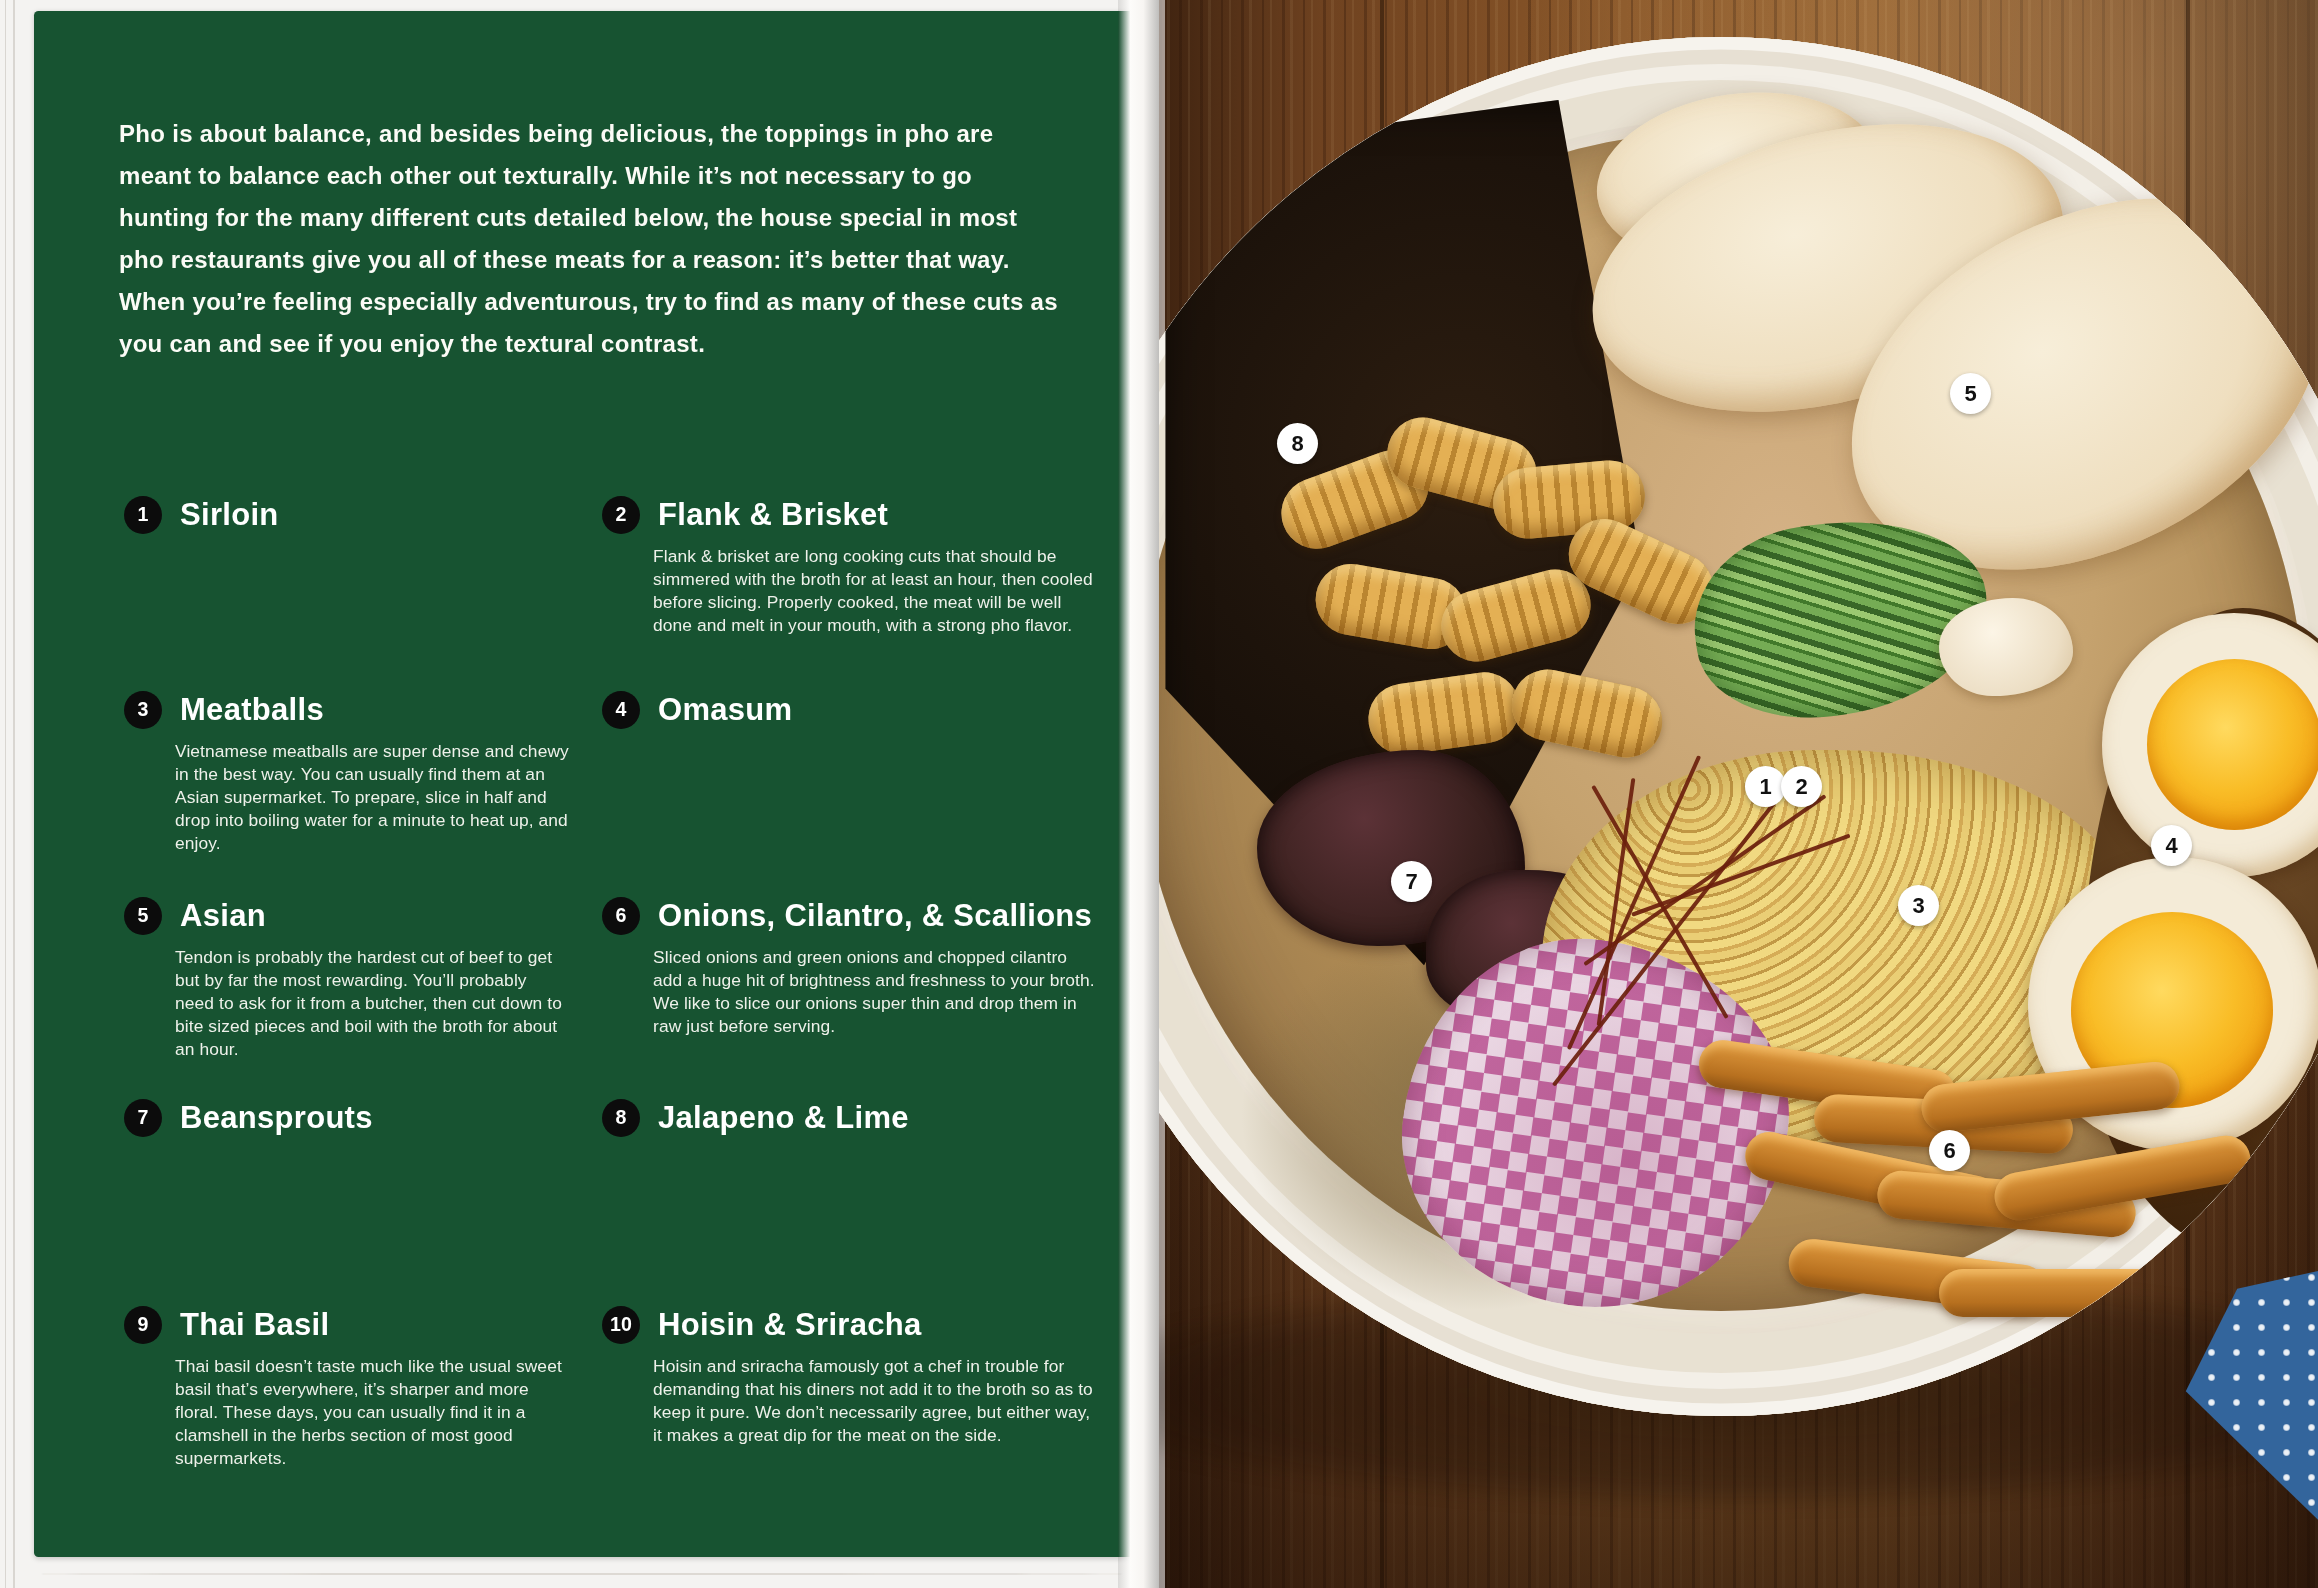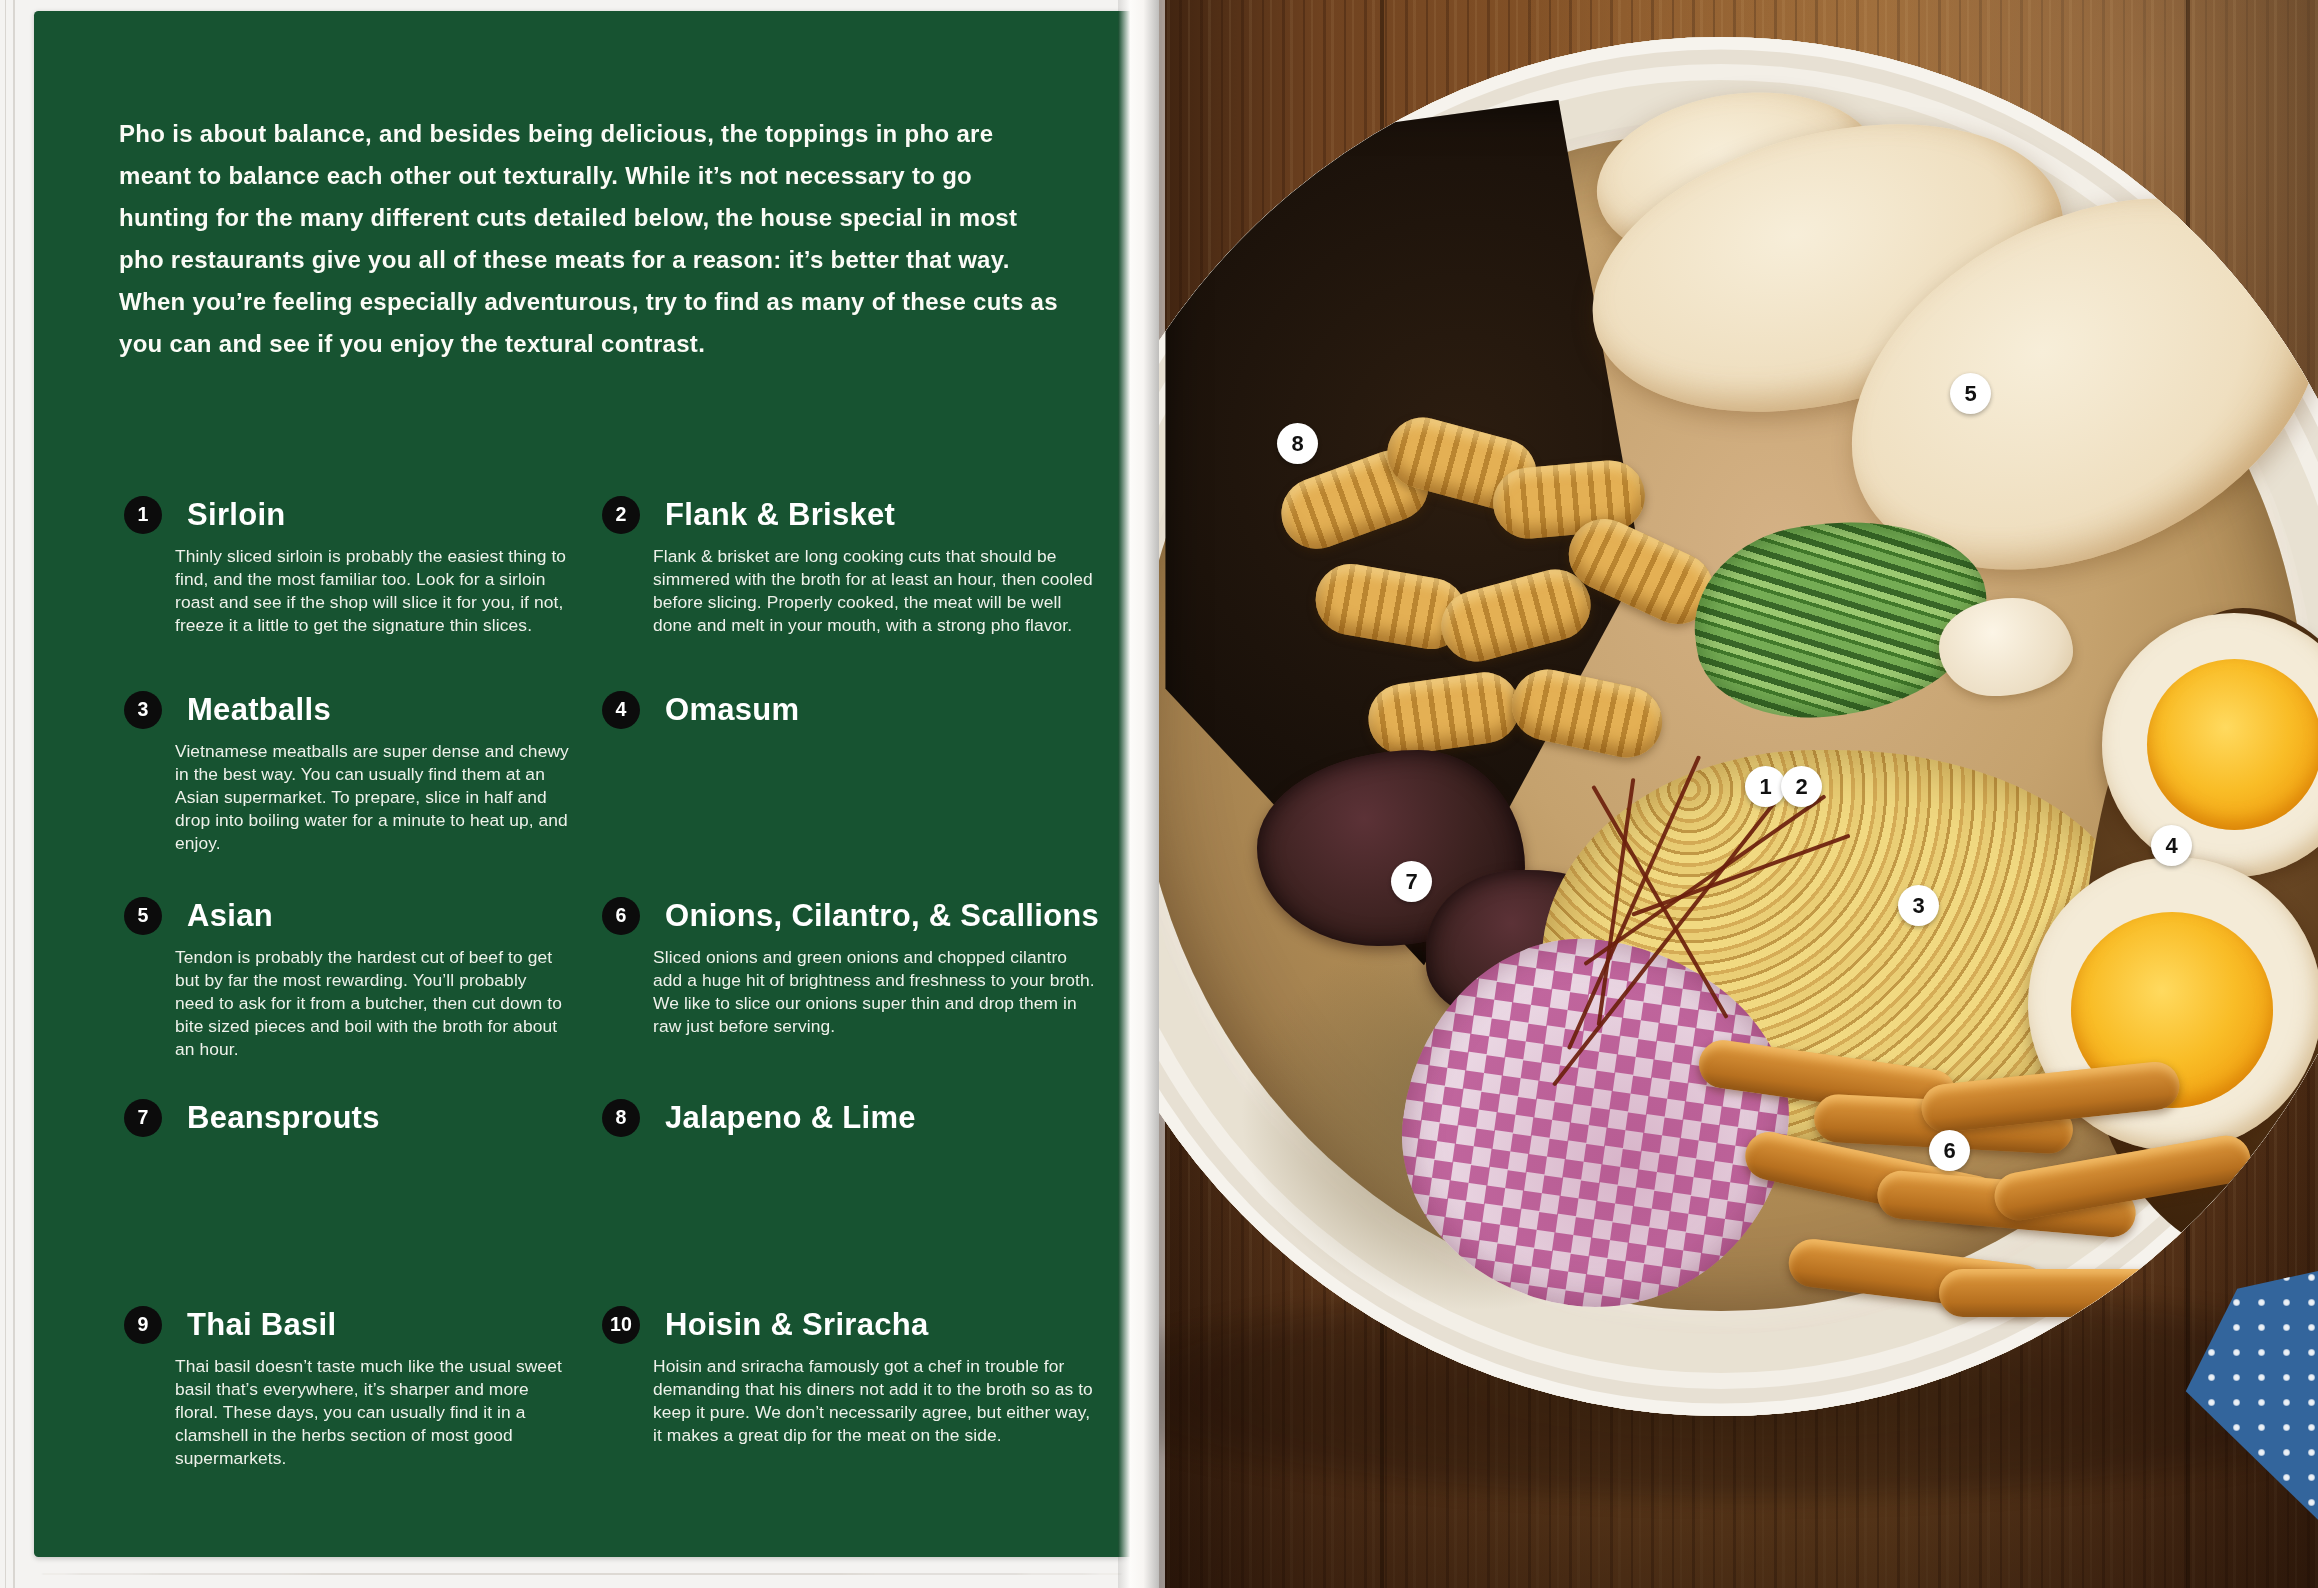--- a/index.html
+++ b/index.html
@@ -32,21 +32,21 @@
   .item.c2{left:568px;width:499px;}
   .item.r1{top:485px}.item.r2{top:680px}.item.r3{top:886px}
   .item.r4{top:1088px}.item.r5{top:1295px}
   .item-head{display:flex;align-items:center;}
   .badge{
     flex:0 0 auto;width:38px;height:38px;border-radius:50%;
     background:#0c0c0c;color:#ffffff;display:flex;align-items:center;justify-content:center;
     font-size:19.6px;font-weight:700;
   }
   .item-title{
-    margin-left:25px;font-size:31px;font-weight:700;letter-spacing:0.3px;
+    margin-left:18px;font-size:31px;font-weight:700;letter-spacing:0.3px;
     color:#ffffff;white-space:nowrap;
   }
   .item-body{
     margin:11.6px 0 0 51px;font-size:17.4px;line-height:23px;font-weight:400;
     color:#eef1ea;letter-spacing:0.1px;
   }
   
   .gutter{
     position:absolute;left:1118px;top:0;width:41px;height:1588px;
     background:linear-gradient(90deg, rgba(0,0,0,.10) 0%, #fdfcfa 30%, #f7f5f2 62%, rgba(0,0,0,.22) 100%);
@@ -184,21 +184,20 @@
   <div class="page-bottom-edge"></div>
 
   <div class="green-panel">
     <p class="intro">Pho is about balance, and besides being delicious, the toppings in pho are meant to balance each other out texturally. While it’s not necessary to go hunting for the many different cuts detailed below, the house special in most pho restaurants give you all of these meats for a reason: it’s better that way. When you’re feeling especially adventurous, try to find as many of these cuts as you can and see if you enjoy the textural contrast.</p>
 
     <div class="item c1 r1">
       <div class="item-head">
         <span class="badge">1</span>
         <span class="item-title">Sirloin</span>
       </div>
-      <p class="item-body">Thinly sliced sirloin is probably the easiest thing to find, and the most familiar too. Look for a sirloin roast and see if the shop will slice it for you, if not, freeze it a little to get the signature thin slices.</p>
     </div>
 
     <div class="item c2 r1">
       <div class="item-head">
         <span class="badge">2</span>
         <span class="item-title">Flank &amp; Brisket</span>
       </div>
       <p class="item-body">Flank &amp; brisket are long cooking cuts that should be simmered with the broth for at least an hour, then cooled before slicing. Properly cooked, the meat will be well done and melt in your mouth, with a strong pho flavor.</p>
     </div>
 

